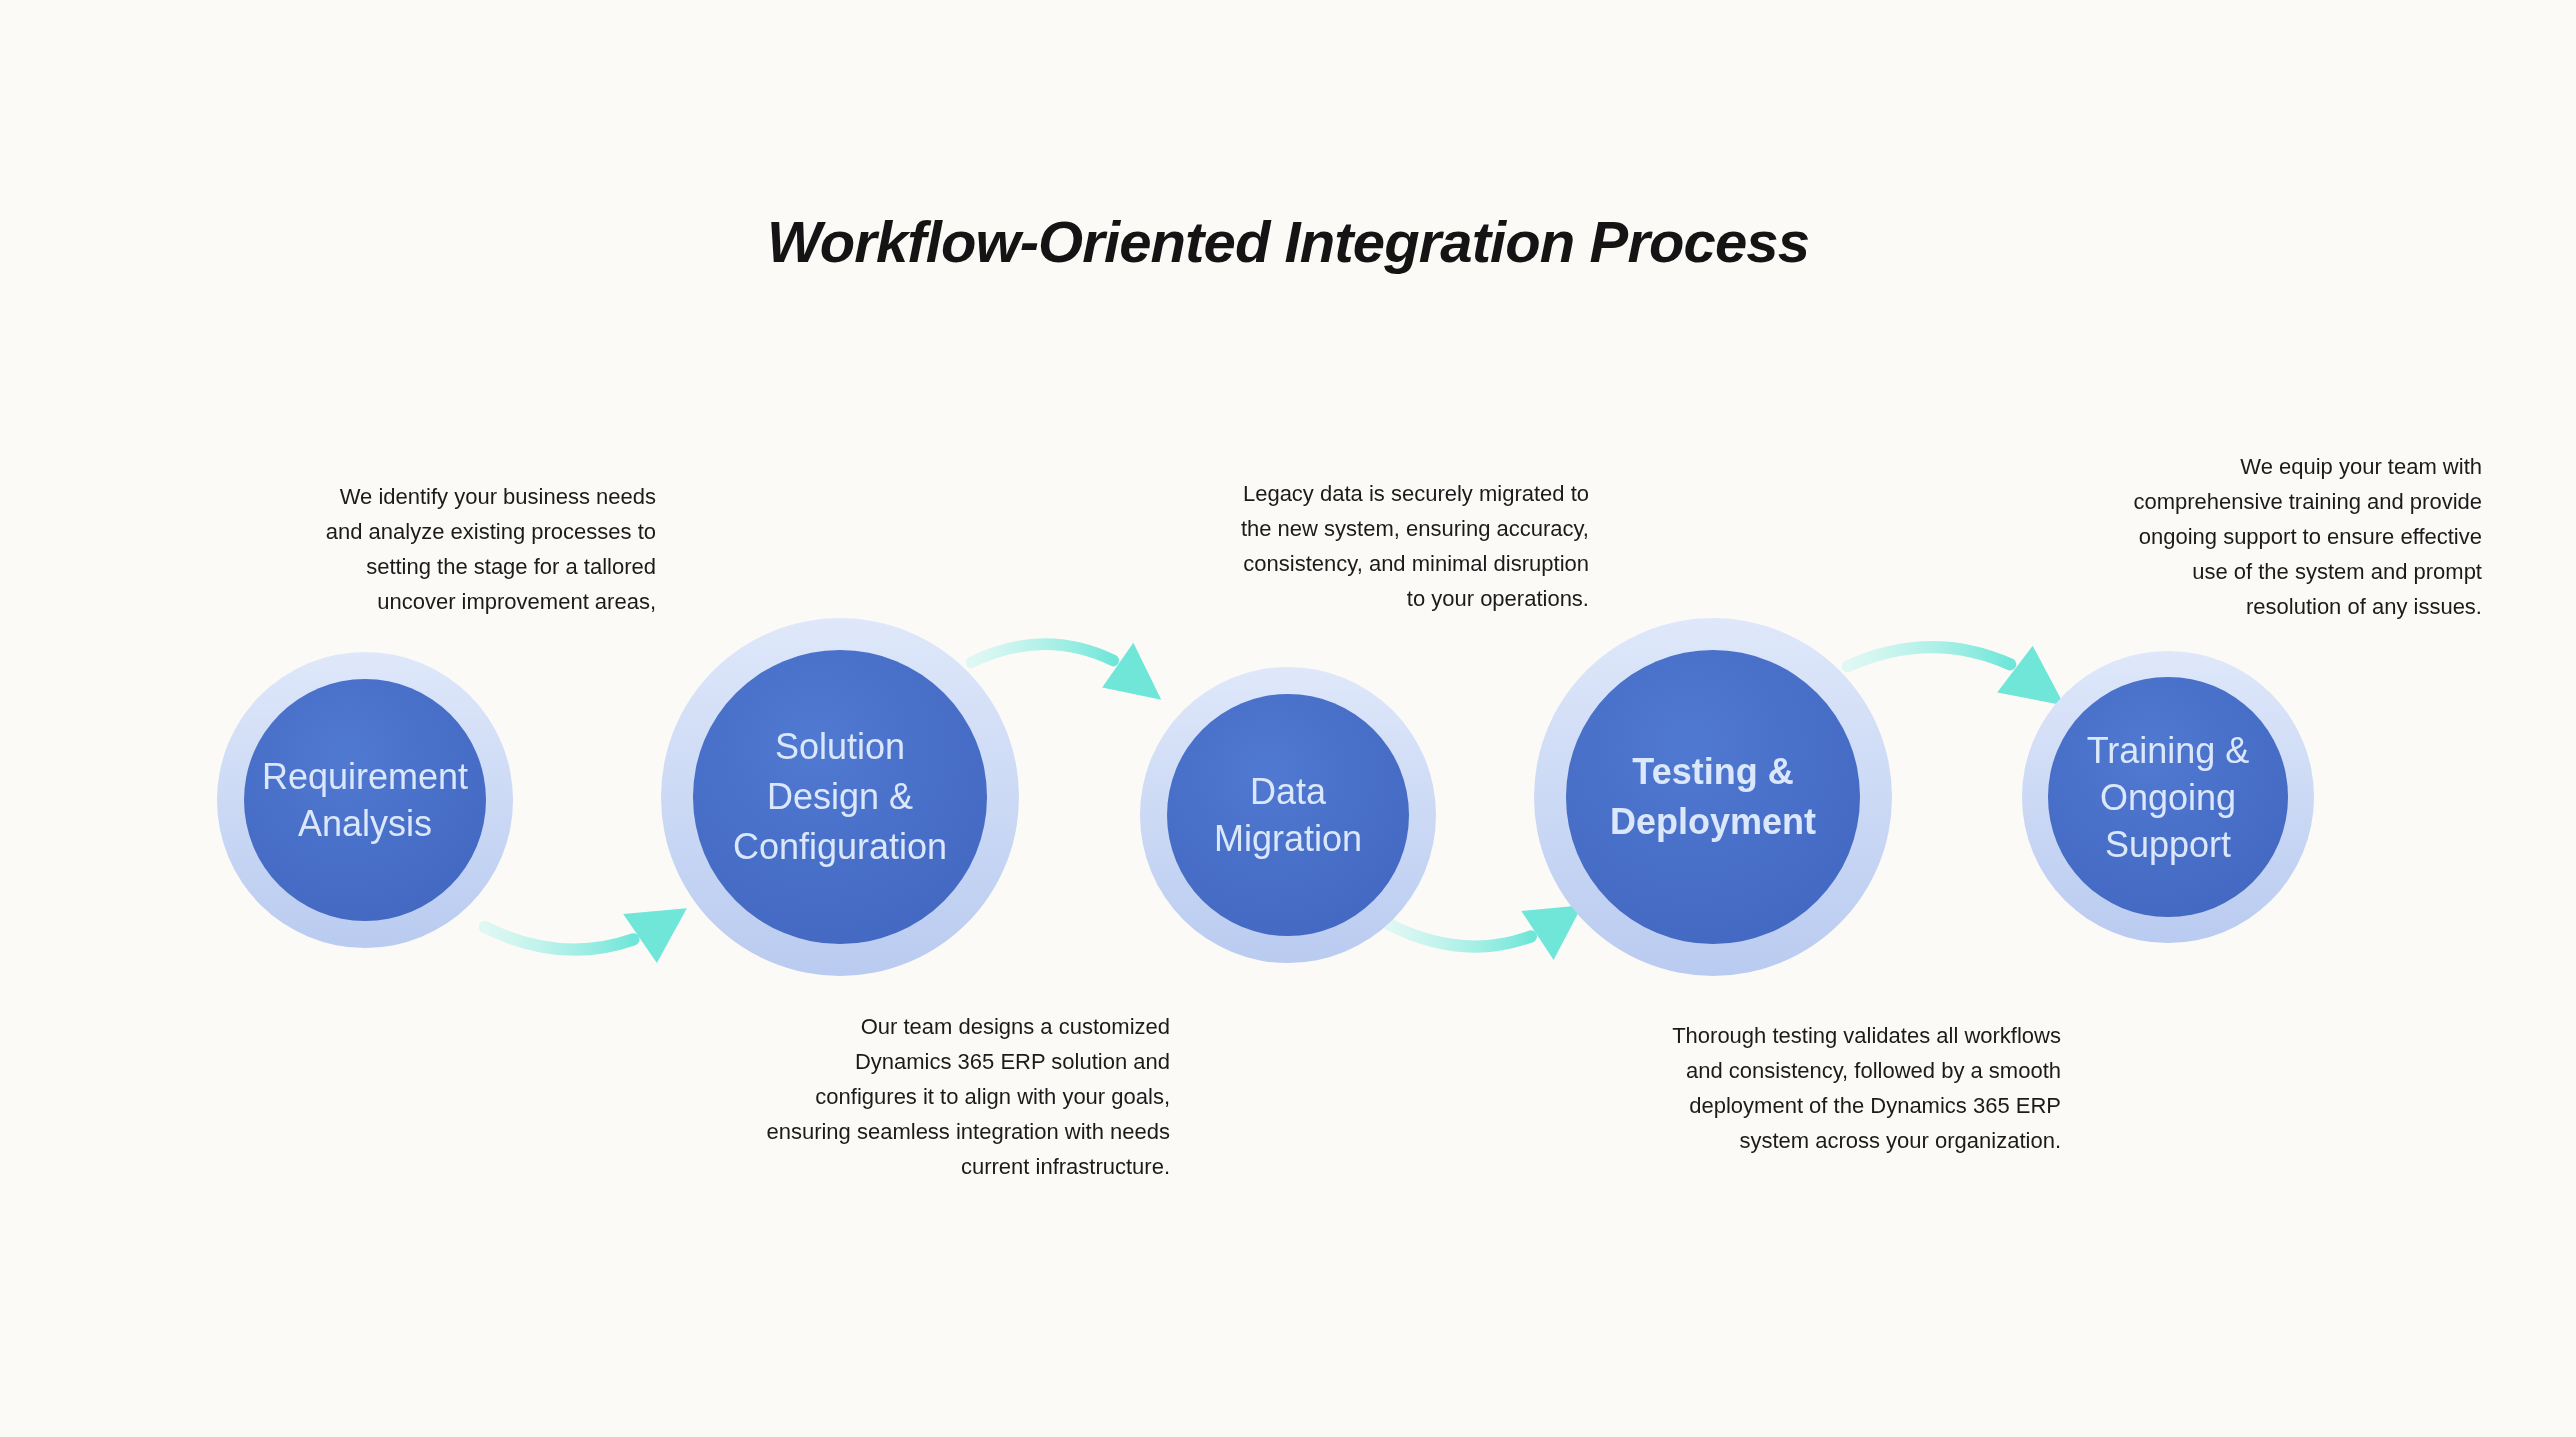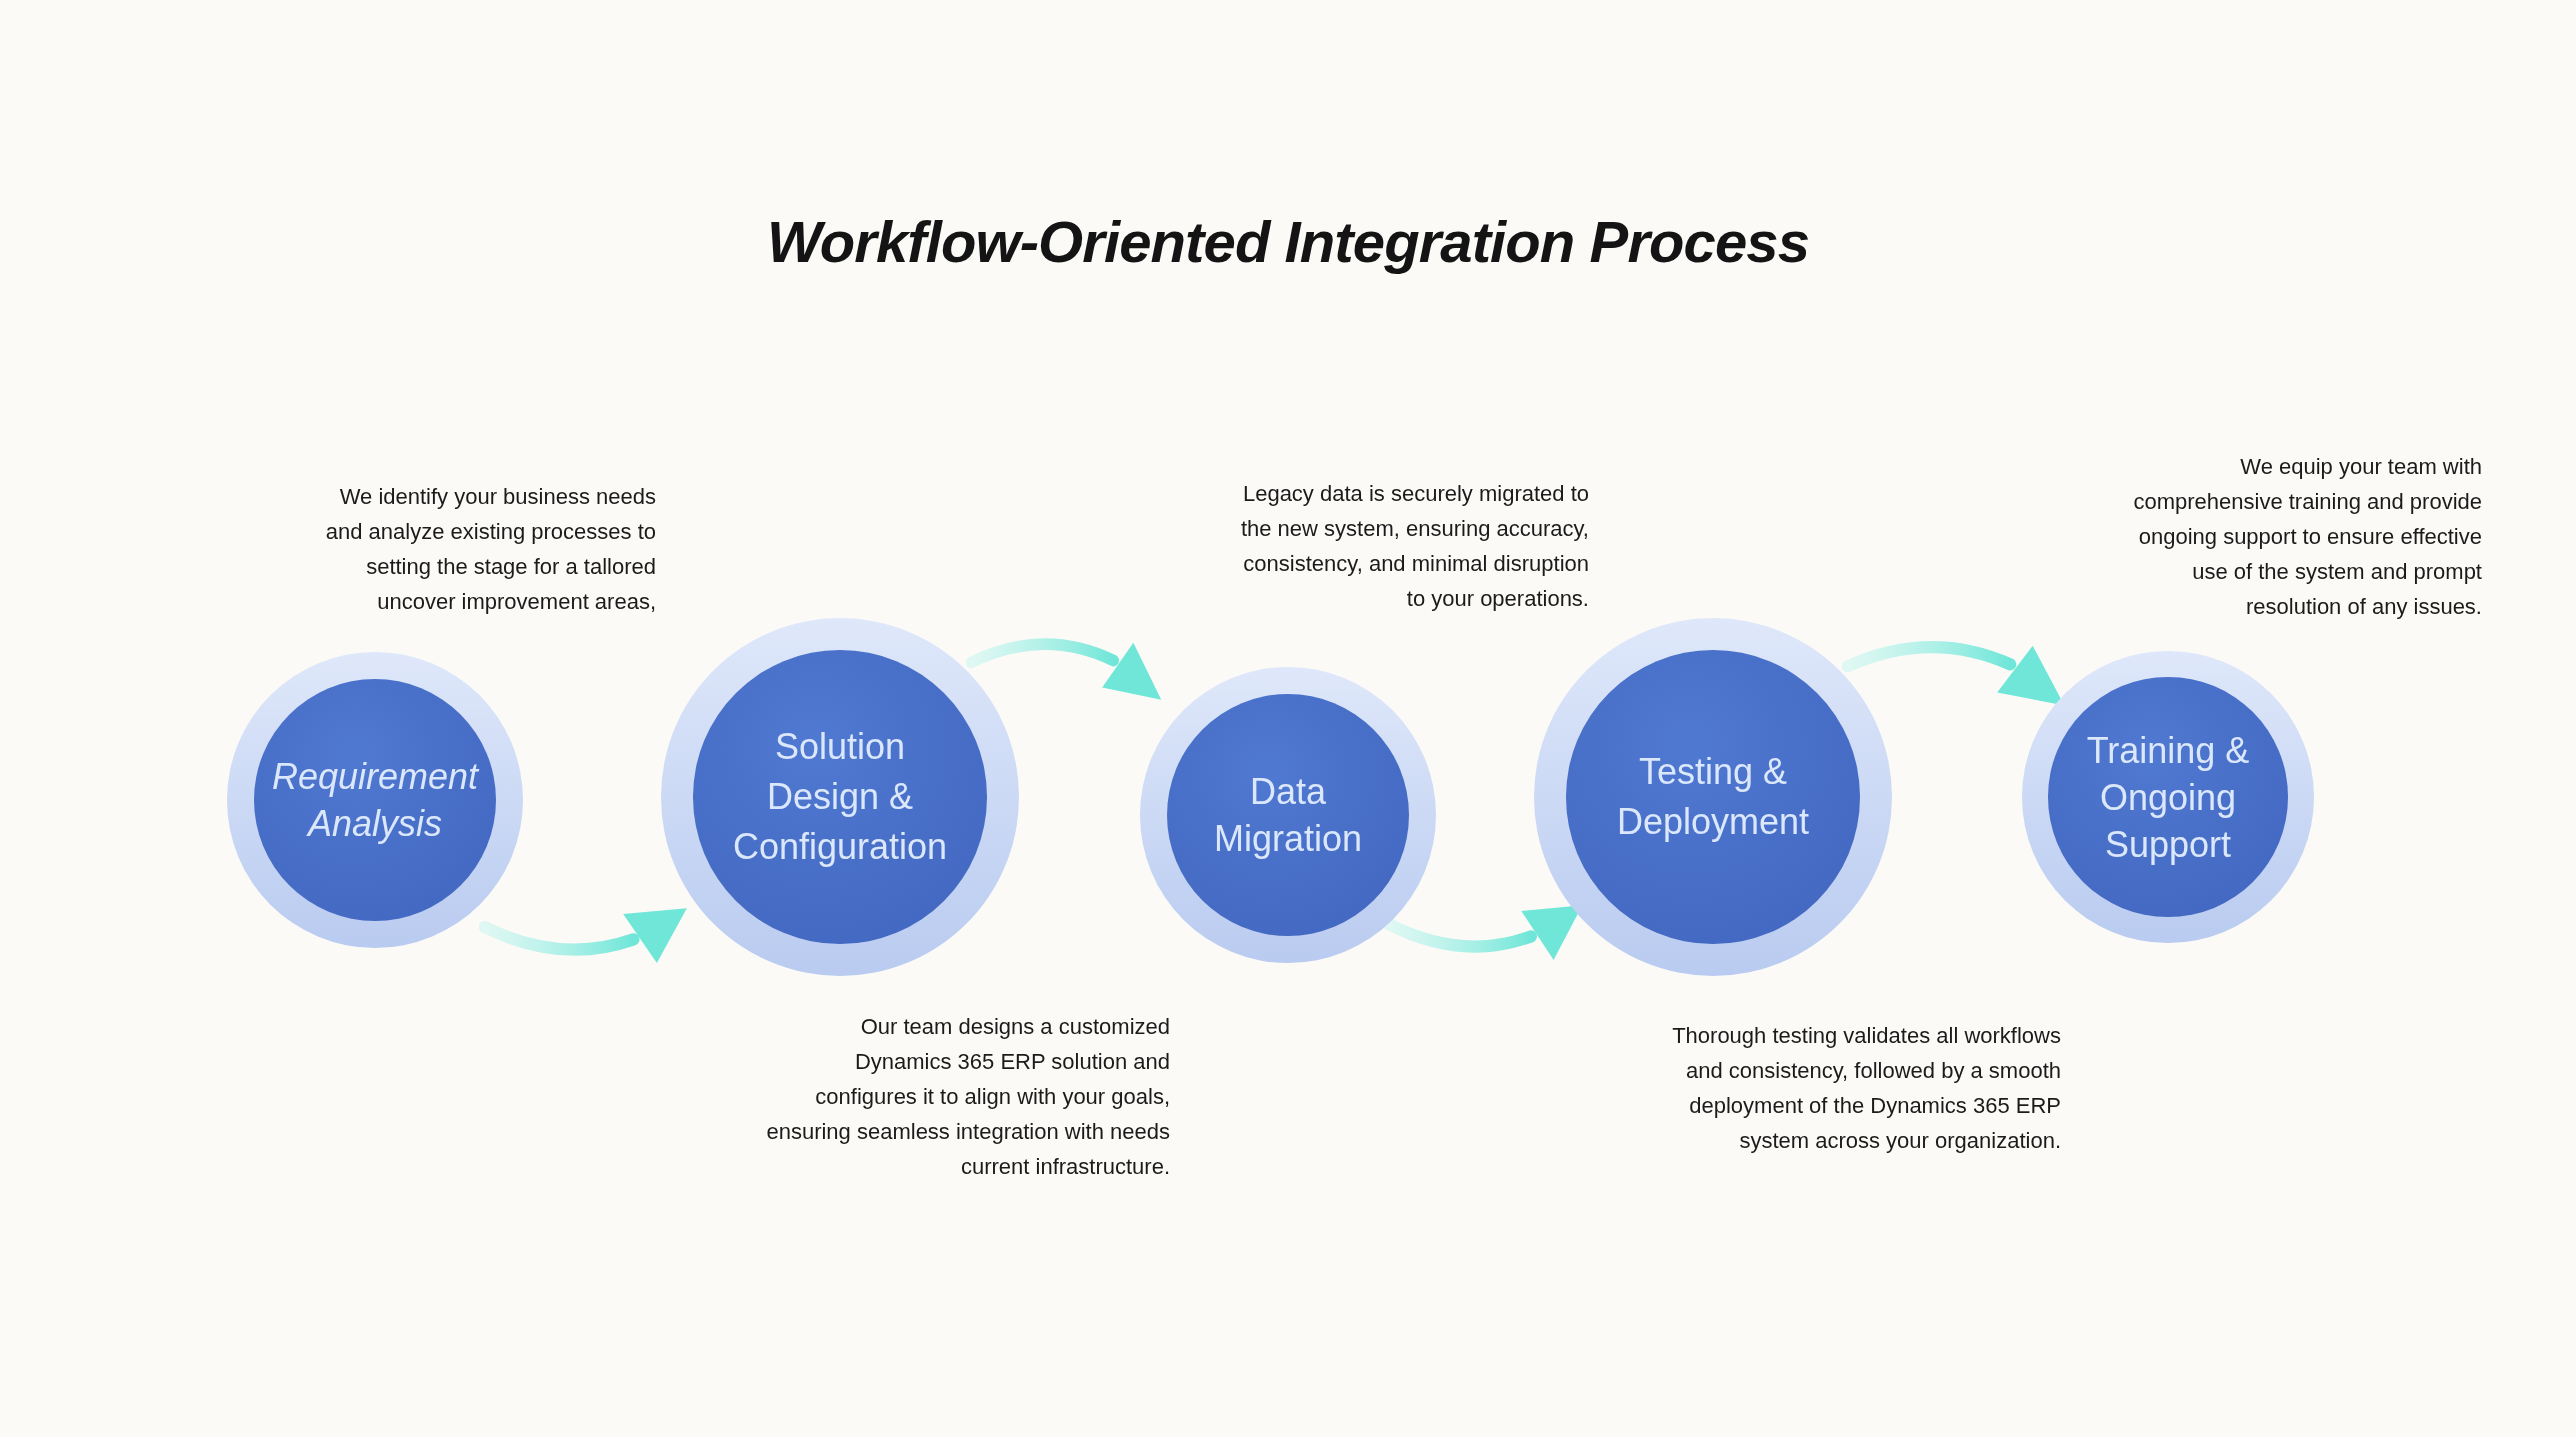--- a/index.html
+++ b/index.html
@@ -72,21 +72,21 @@
 <div class="canvas">
 
   <div class="title">Workflow-Oriented Integration Process</div>
 
   <div class="desc" style="left:94px; top:479px; width:562px;">
     <div class="line">We identify your business needs</div>
     <div class="line">and analyze existing processes to</div>
     <div class="line">setting the stage for a tallored</div>
     <div class="line">uncover improvement areas,</div>
   </div>
-  <div class="circle-outer c-small" style="left:227px; top:652px; width:296px; height:296px;font-style:italic;">
+  <div class="circle-outer c-small" style="left:217px; top:652px; width:296px; height:296px;">
     <div class="circle-inner">
       <div class="label-line">Requirement</div>
       <div class="label-line">Analysis</div>
     </div>
   </div>
 
   <div class="circle-outer c-large" style="left:661px; top:618px; width:358px; height:358px;">
     <div class="circle-inner">
       <div class="label-line">Solution</div>
       <div class="label-line">Design &amp;</div>
@@ -107,21 +107,21 @@
     <div class="line">consistency, and minimal disruption</div>
     <div class="line">to your operations.</div>
   </div>
   <div class="circle-outer c-small" style="left:1140px; top:667px; width:296px; height:296px;">
     <div class="circle-inner">
       <div class="label-line">Data</div>
       <div class="label-line">Migration</div>
     </div>
   </div>
 
-  <div class="circle-outer c-large" style="left:1534px; top:618px; width:358px; height:358px;">
+  <div class="circle-outer c-large" style="left:1534px; top:618px; width:358px; height:358px;font-weight:bold;">
     <div class="circle-inner">
       <div class="label-line">Testing &amp;</div>
       <div class="label-line">Deployment</div>
     </div>
   </div>
   <div class="desc" style="left:1406px; top:1018px; width:655px;">
     <div class="line">Thorough testing validates all workflows</div>
     <div class="line">and consistency, followed by a smooth</div>
     <div class="line">deployment of the Dynamics 365 ERP</div>
     <div class="line">system across your organization.</div>

